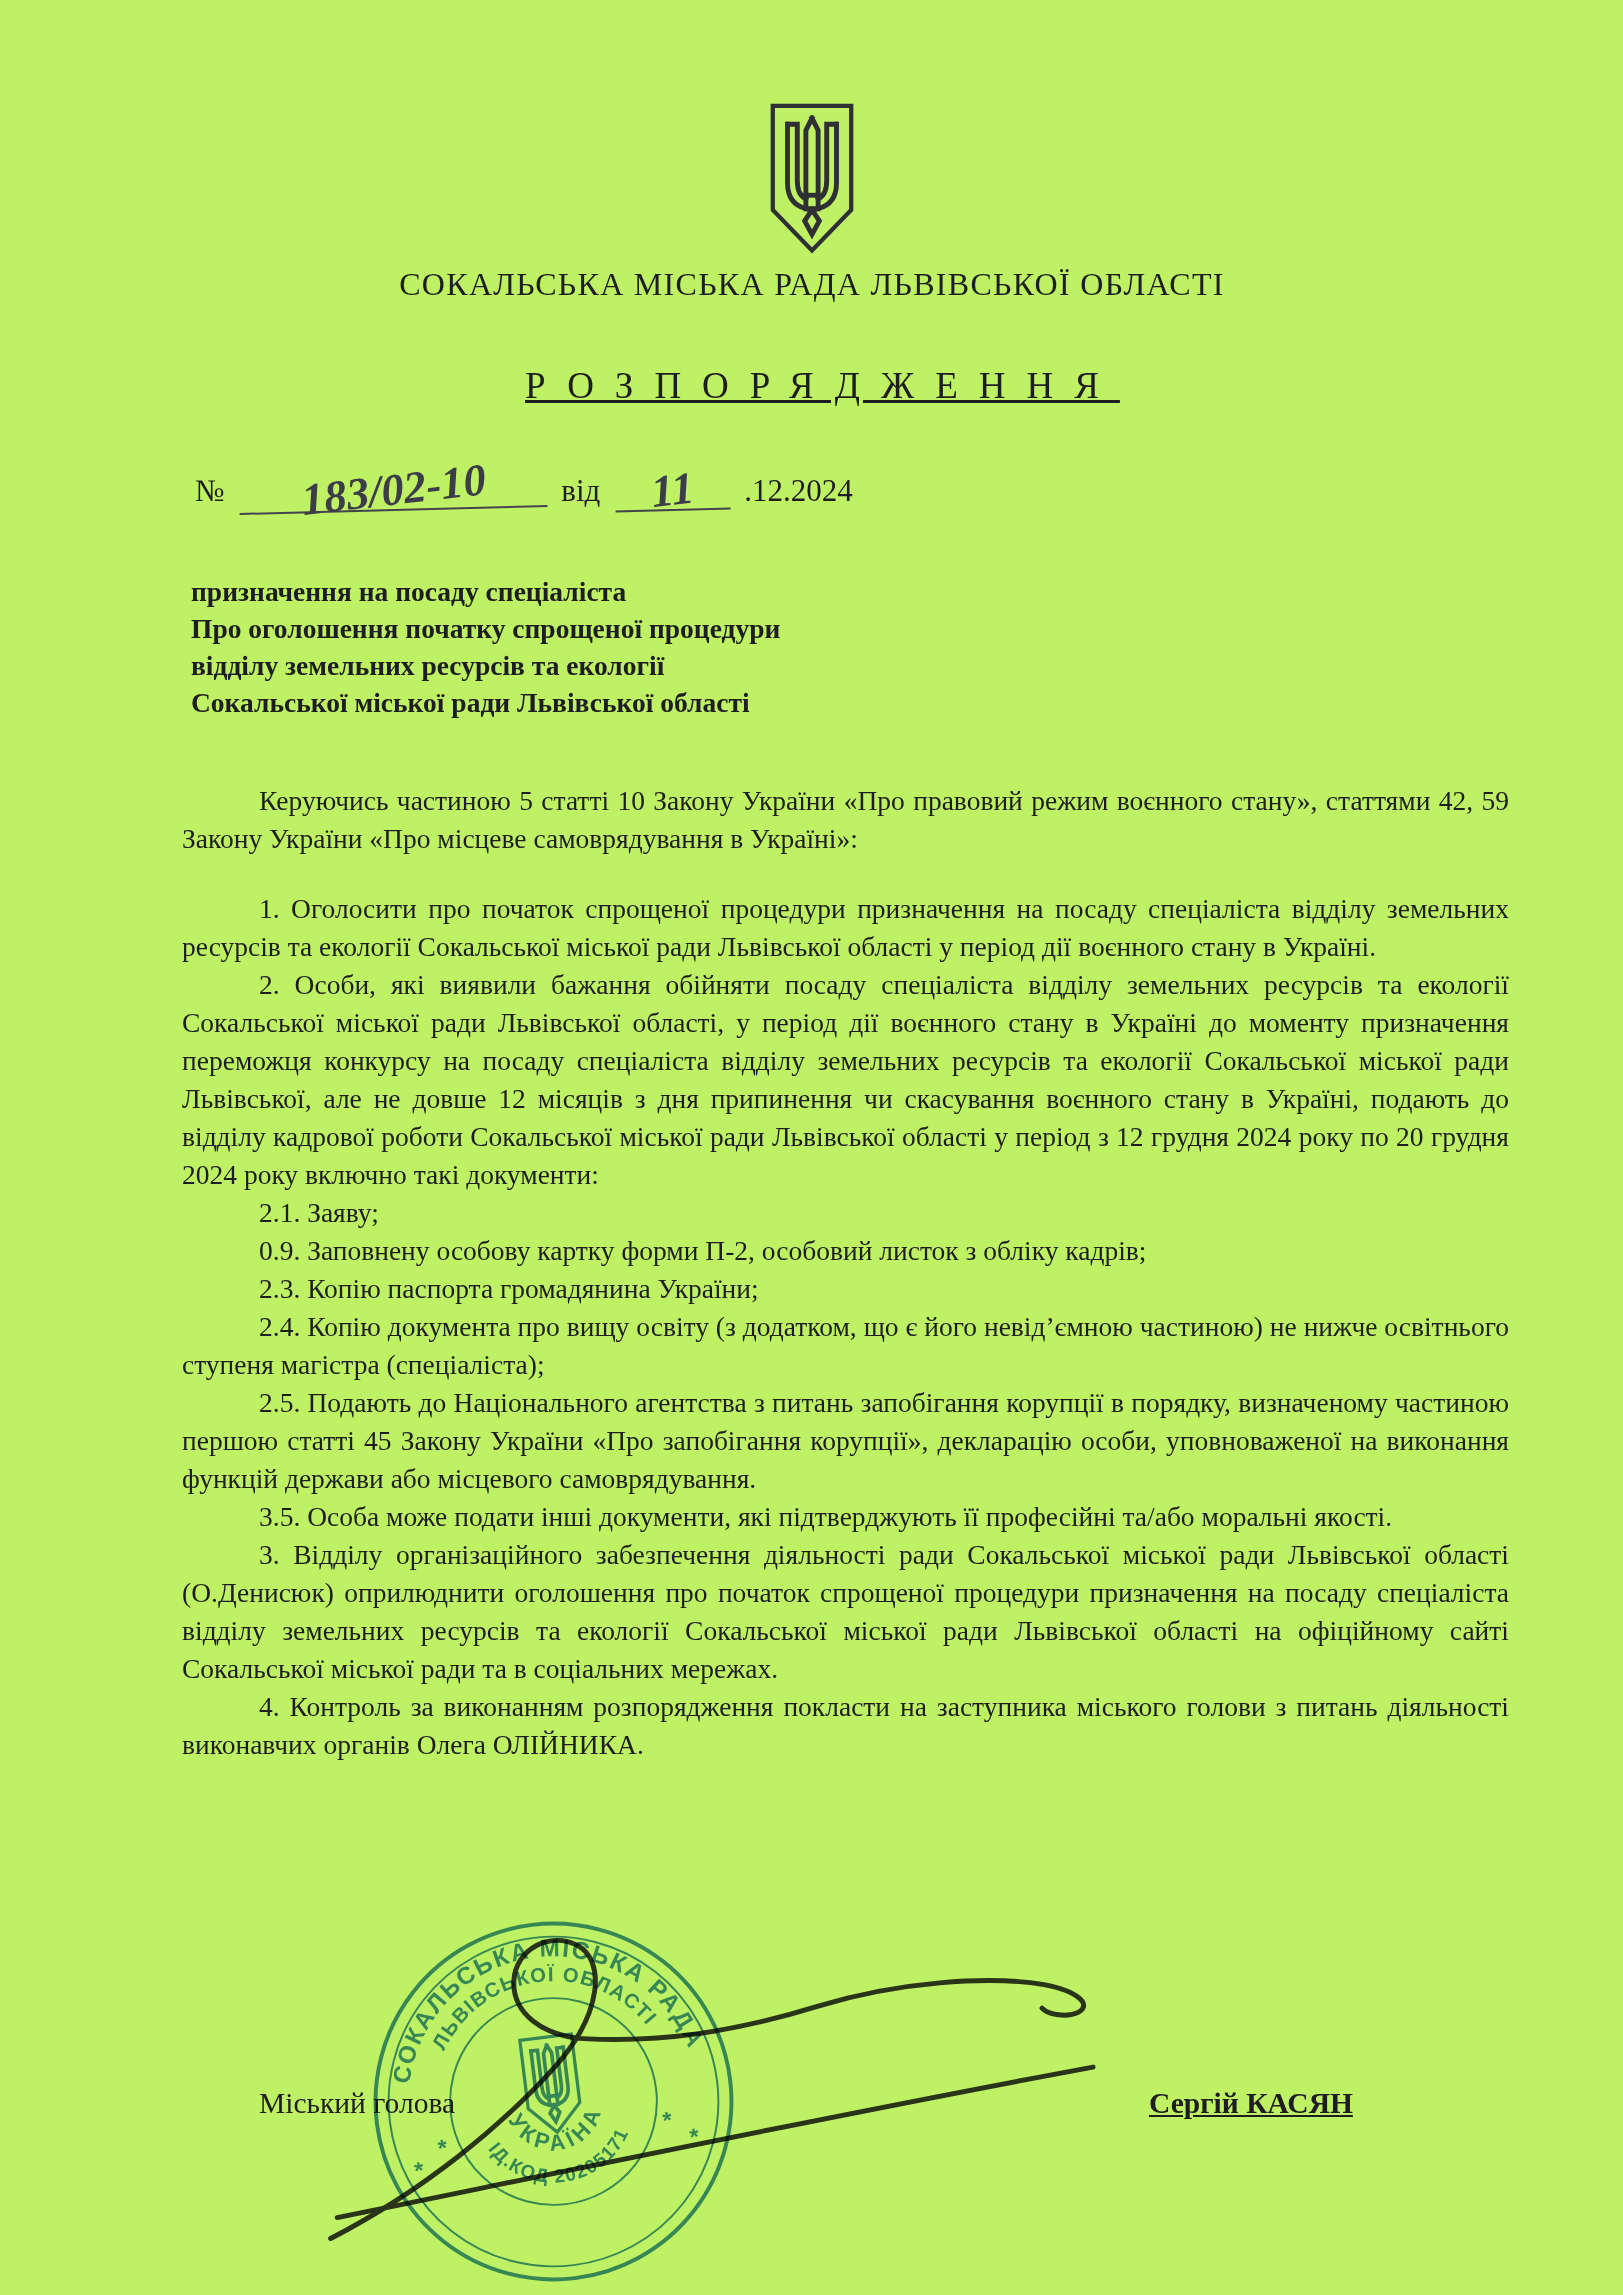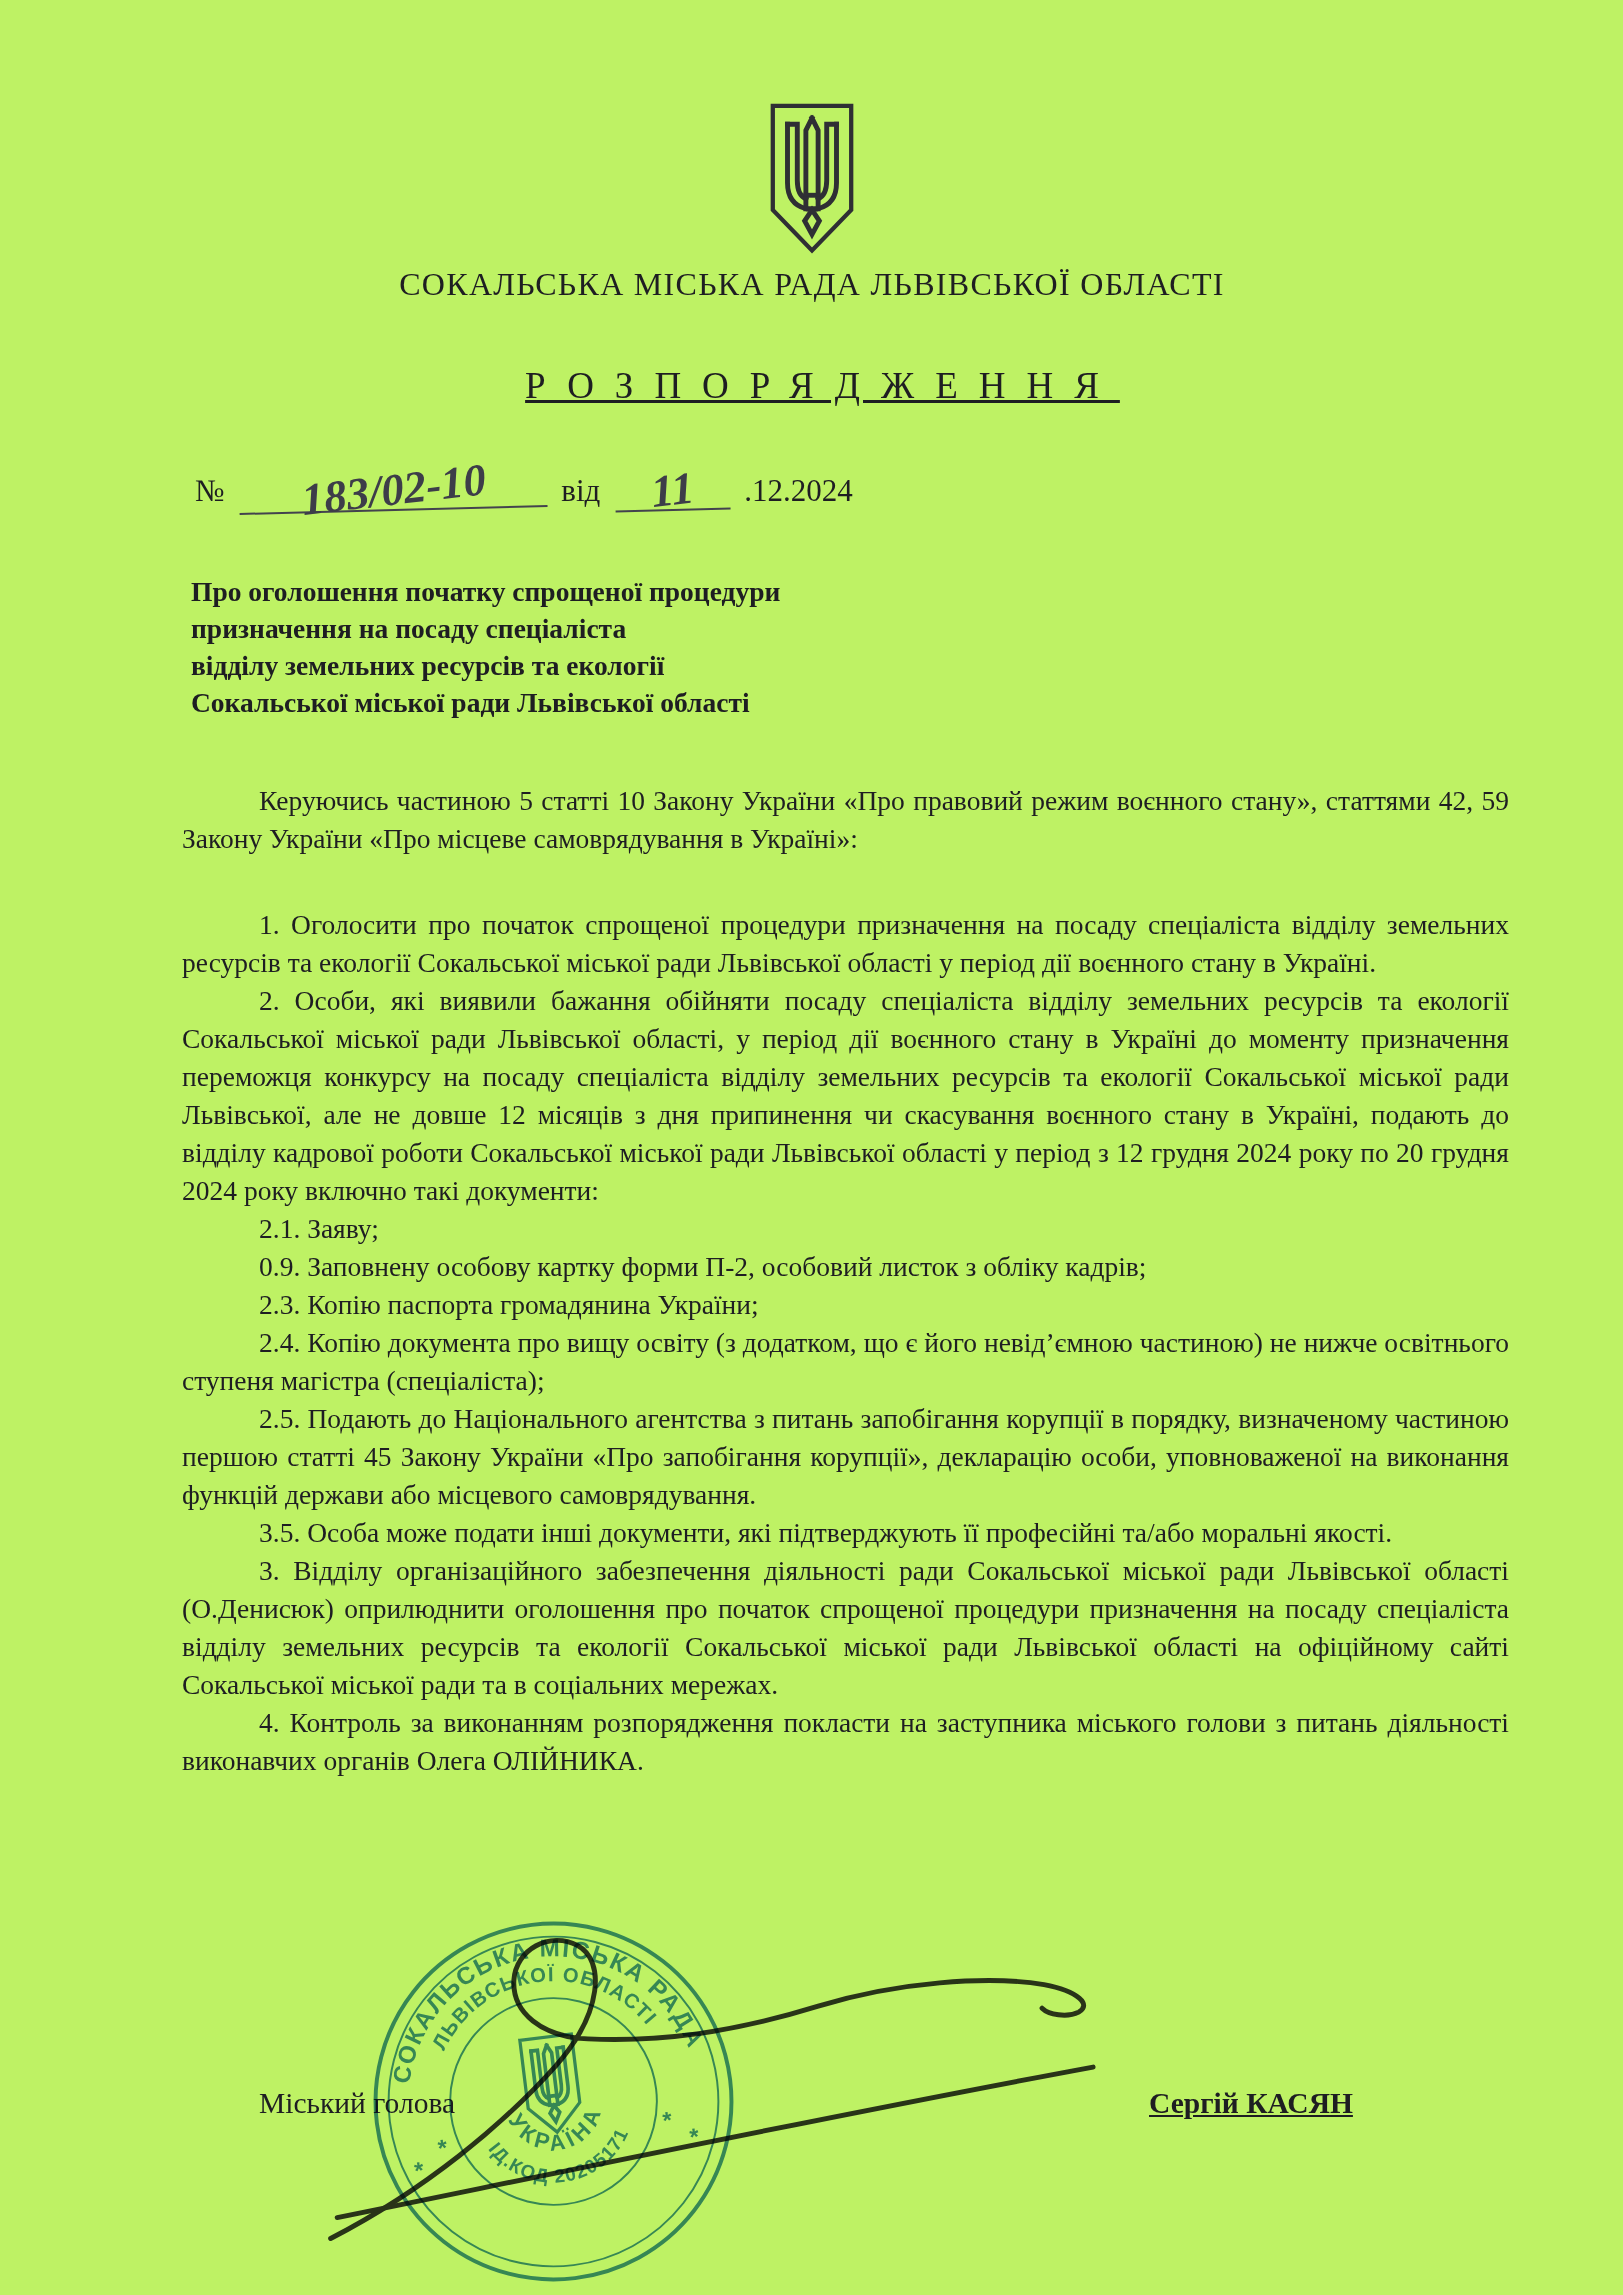--- a/index.html
+++ b/index.html
@@ -47,21 +47,21 @@
     position:absolute;top:573px;left:191px;
     font-weight:bold;font-size:27.5px;line-height:37px;
   }
   
   .body-text{
     position:absolute;top:782px;left:182px;width:1327px;
     font-size:27.5px;line-height:38px;
     text-align:justify;
   }
   .body-text p{margin:0;text-indent:77px;}
-  .body-text p.gap{margin-top:48px;}
+  .body-text p.gap{margin-top:32px;}
   
   .sign-title{position:absolute;top:2087px;left:259px;font-size:29.5px;font-weight:normal;text-align:right;}
   .sign-name{position:absolute;top:2087px;left:1149px;font-size:29.5px;font-weight:bold;text-decoration:underline;}
   
   .stamp{
     position:absolute;left:369px;top:1917px;
     mix-blend-mode:multiply;opacity:0.88;
   }
   .stamp text{
     font-family:"Liberation Sans", sans-serif;
@@ -110,22 +110,22 @@
       <span class="hand">183/02-10</span>
     </span>
     <span class="num-word">від</span>
     <span class="blank blank-day">
       <span class="hand">11</span>
     </span>
     <span class="num-word">.12.2024</span>
   </div>
 
   <div class="subject">
+    <div>призначення на посаду спеціаліста</div>
     <div>Про оголошення початку спрощеної процедури</div>
-    <div>призначення на посаду спеціаліста</div>
     <div>відділу земельних ресурсів та екології</div>
     <div>Сокальської міської ради Львівської області</div>
   </div>
 
   <div class="body-text">
     <p>Керуючись частиною 5 статті 10 Закону України  «Про правовий режим воєнного стану», статтями 42, 59 Закону України «Про місцеве самоврядування в Україні»:</p>
     <p class="gap">1. Оголосити про початок спрощеної процедури призначення на посаду спеціаліста відділу земельних ресурсів та екології Сокальської міської ради Львівської області у період дії воєнного стану в Україні.</p>
     <p>2. Особи, які виявили бажання обійняти посаду спеціаліста відділу земельних ресурсів та екології Сокальської міської ради Львівської області, у період дії воєнного стану в Україні до моменту призначення переможця конкурсу на посаду спеціаліста відділу земельних ресурсів та екології Сокальської міської ради Львівської, але не довше 12 місяців з дня припинення чи скасування воєнного стану в Україні, подають до відділу кадрової роботи Сокальської міської ради Львівської області у період з 12 грудня 2024 року по  20 грудня 2024 року включно такі документи:</p>
     <p>2.1. Заяву;</p>
     <p>0.9. Заповнену особову картку форми П-2, особовий листок з обліку кадрів;</p>

